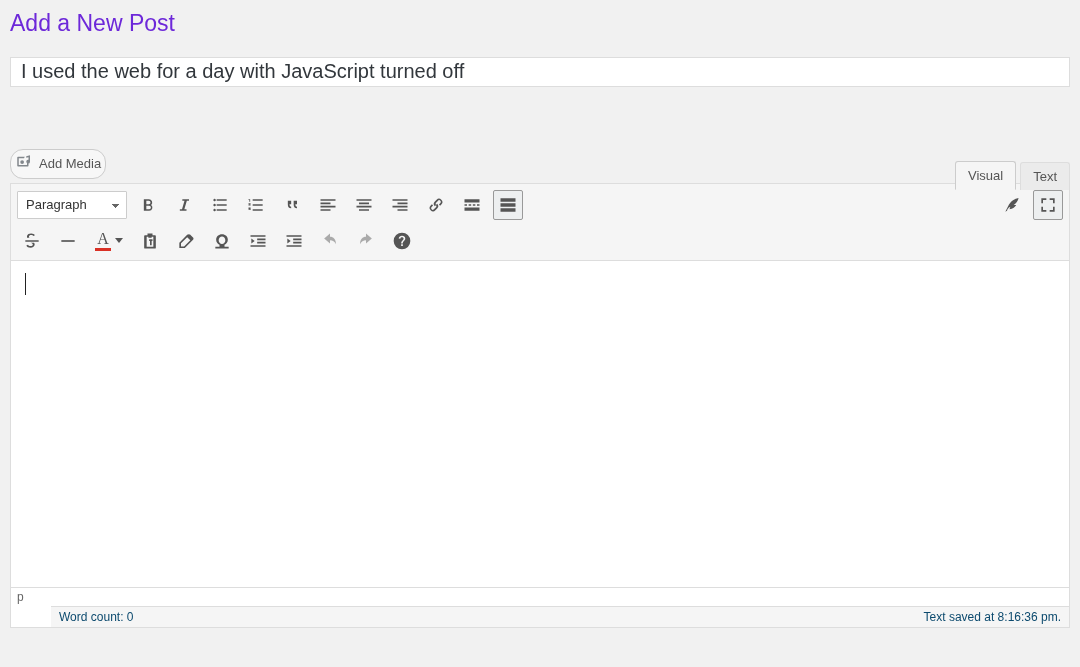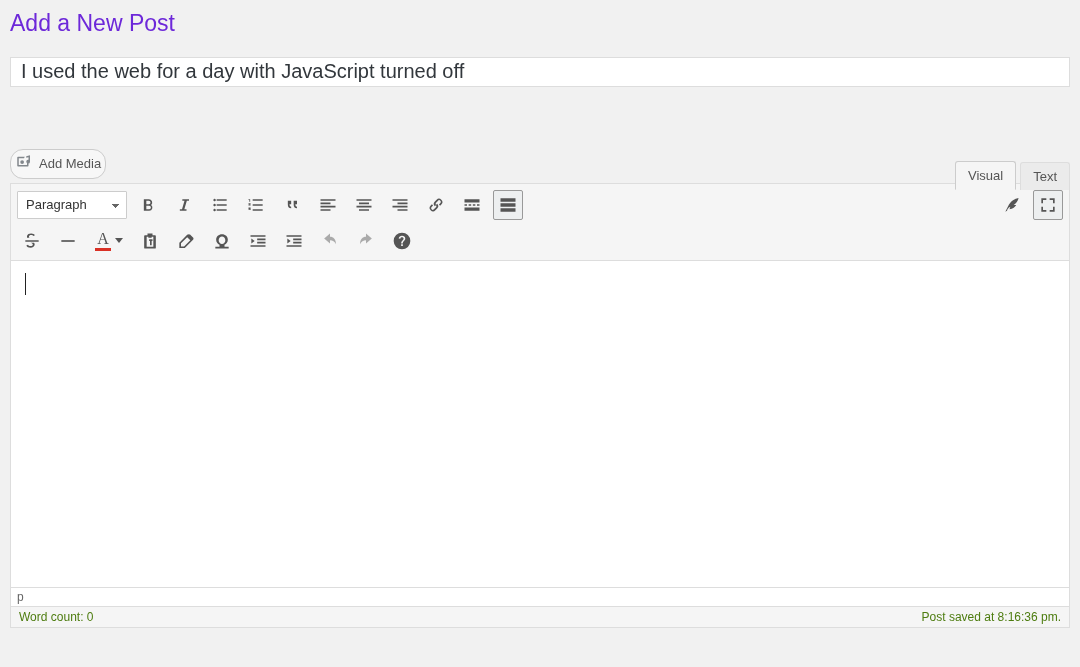--- a/index.html
+++ b/index.html
@@ -189,21 +189,22 @@
     background:#fff;
   }
   .status-bottom {
     display:flex;
     justify-content: space-between;
     align-items:center;
     border-top:1px solid #ddd;
     background:#f5f5f5;
     padding: 3px 8px;
     font-size:12px;
-    color:#4d7c0f;
+    color:#0c4a6e;
+    margin-left:40px;
   }
 </style>
 </head>
 <body>
 
 <div class="page">
   <h1 class="page-title">Add a New Post</h1>
   <div class="spacer20"></div>
 
   <input type="text" class="title-input" value="I used the web for a day with JavaScript turned off" style="">
@@ -362,17 +363,17 @@
         </div>
       </div>
 
       <div class="canvas">
         <div class="cursor-caret"></div>
       </div>
 
       <div class="status-path">p</div>
       <div class="status-bottom">
         <span>Word count: 0</span>
-        <span>Post saved at 8:16:36 pm.</span>
+        <span>Text saved at 8:16:36 pm.</span>
       </div>
     </div>
   </div>
 </div>
 
 </body></html>

